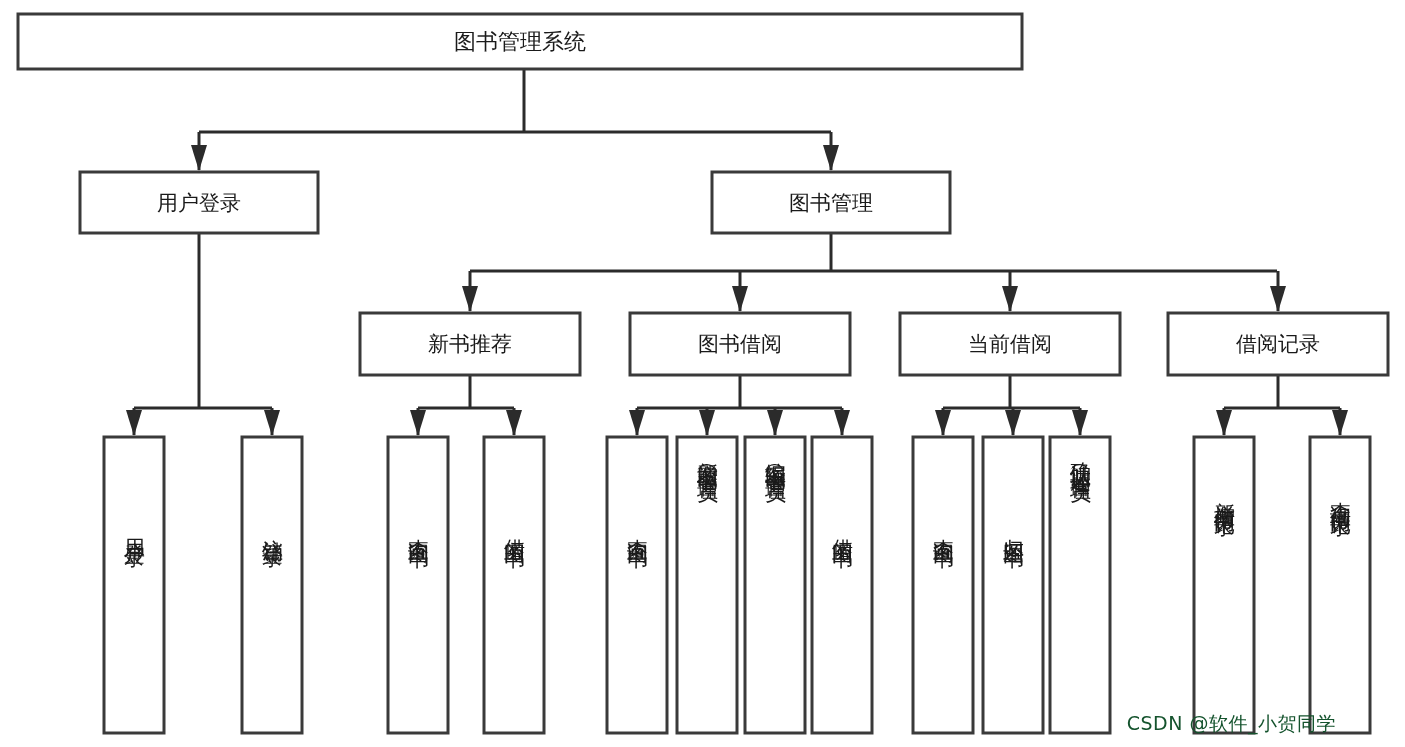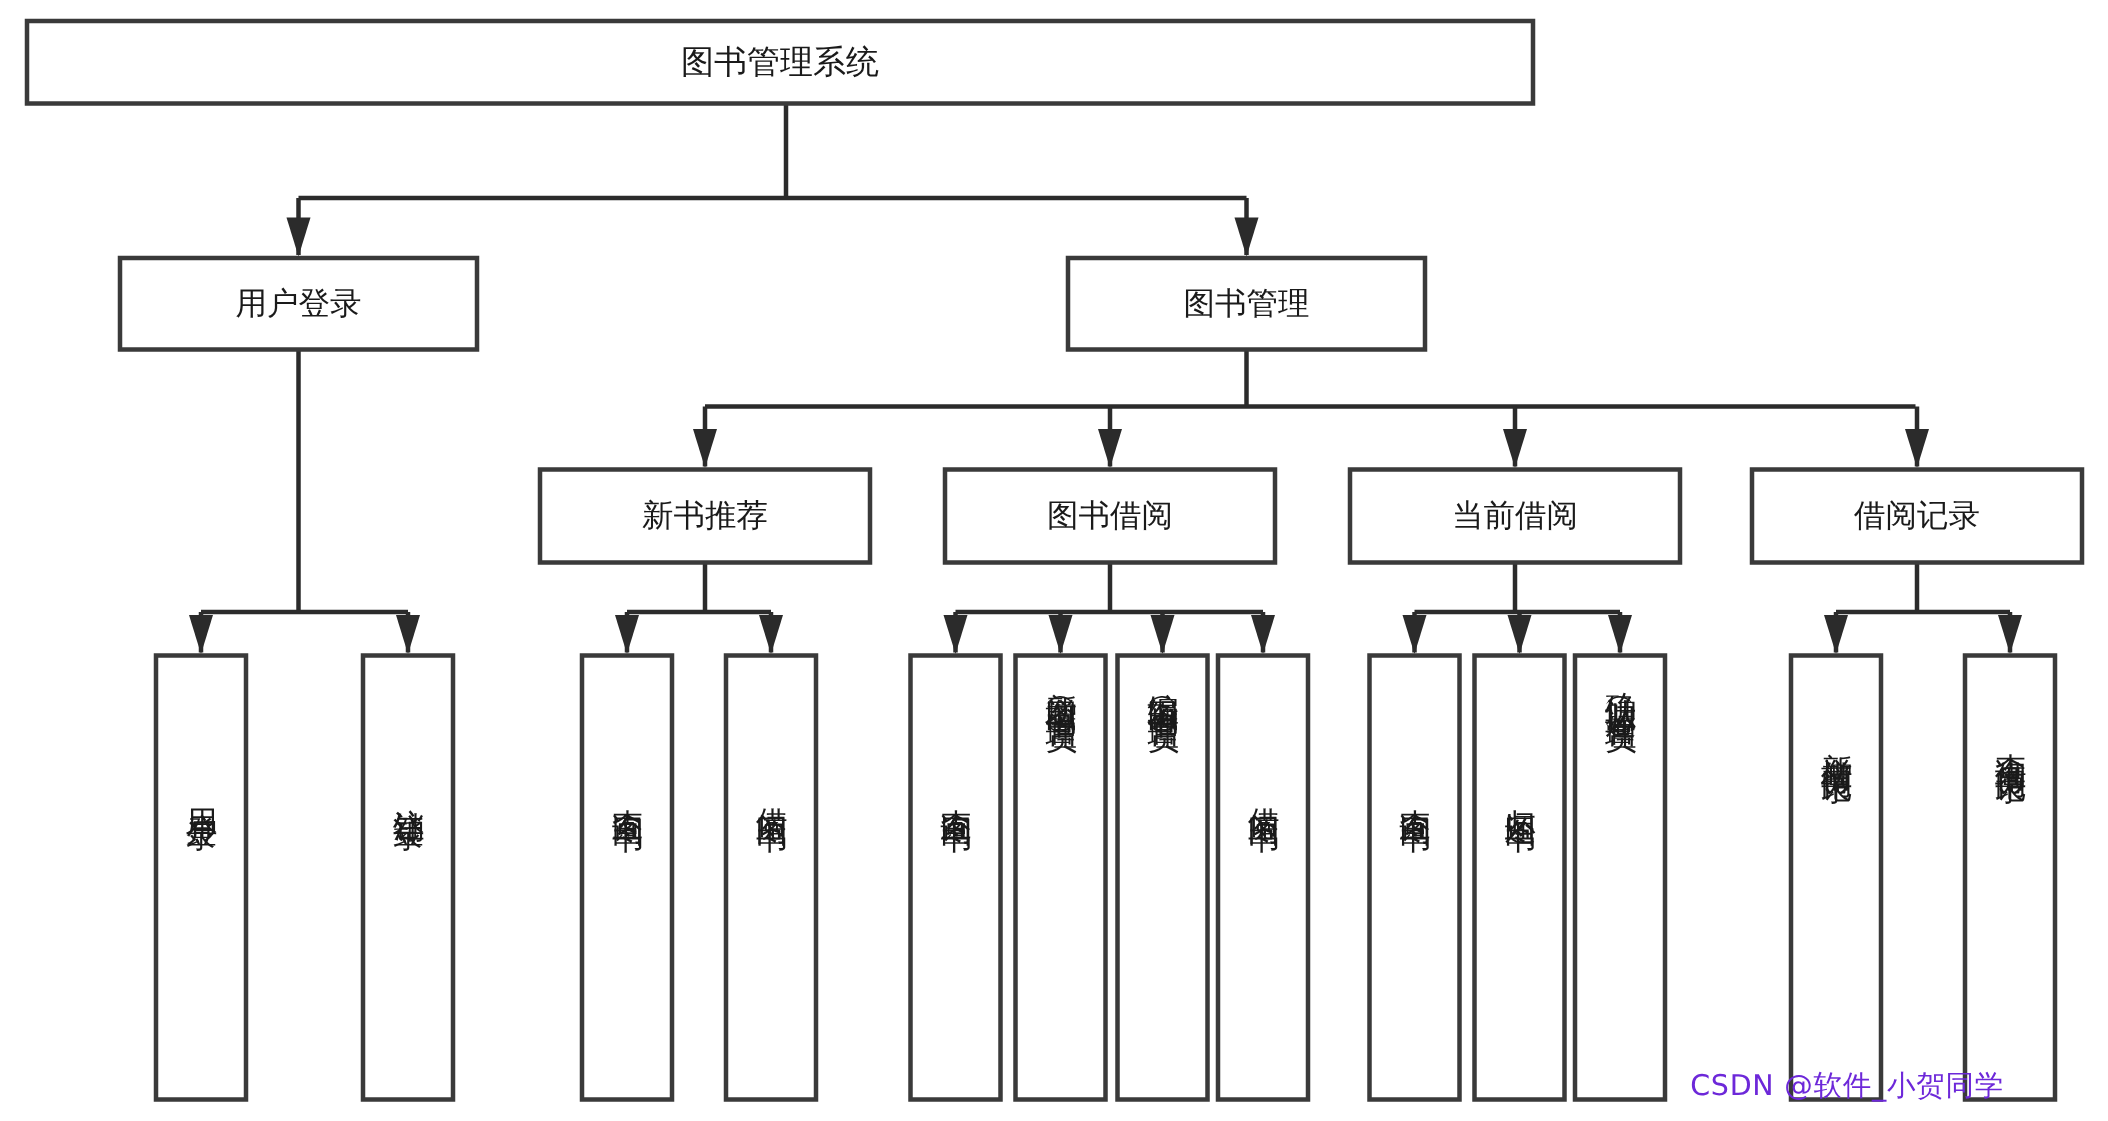--- a/index.html
+++ b/index.html
@@ -66,21 +66,21 @@
     letter-spacing: 3px;
     color: #1a1a1a;
     white-space: nowrap;
   }
   .watermark {
     position: absolute;
     right: 12px;
     bottom: 10px;
     font-family: "DejaVu Sans", "Liberation Sans", sans-serif;
     font-size: 19px;
-    color: #6d28d9;
+    color: #14532d;
     letter-spacing: 0.5px;
     white-space: nowrap;
     margin-left: 21px;
   }
 </style>
 </head>
 <body>
 
 <div id="diagram-root">
   <svg class="diagram" id="diagram-svg" viewBox="0 0 1405 747">

